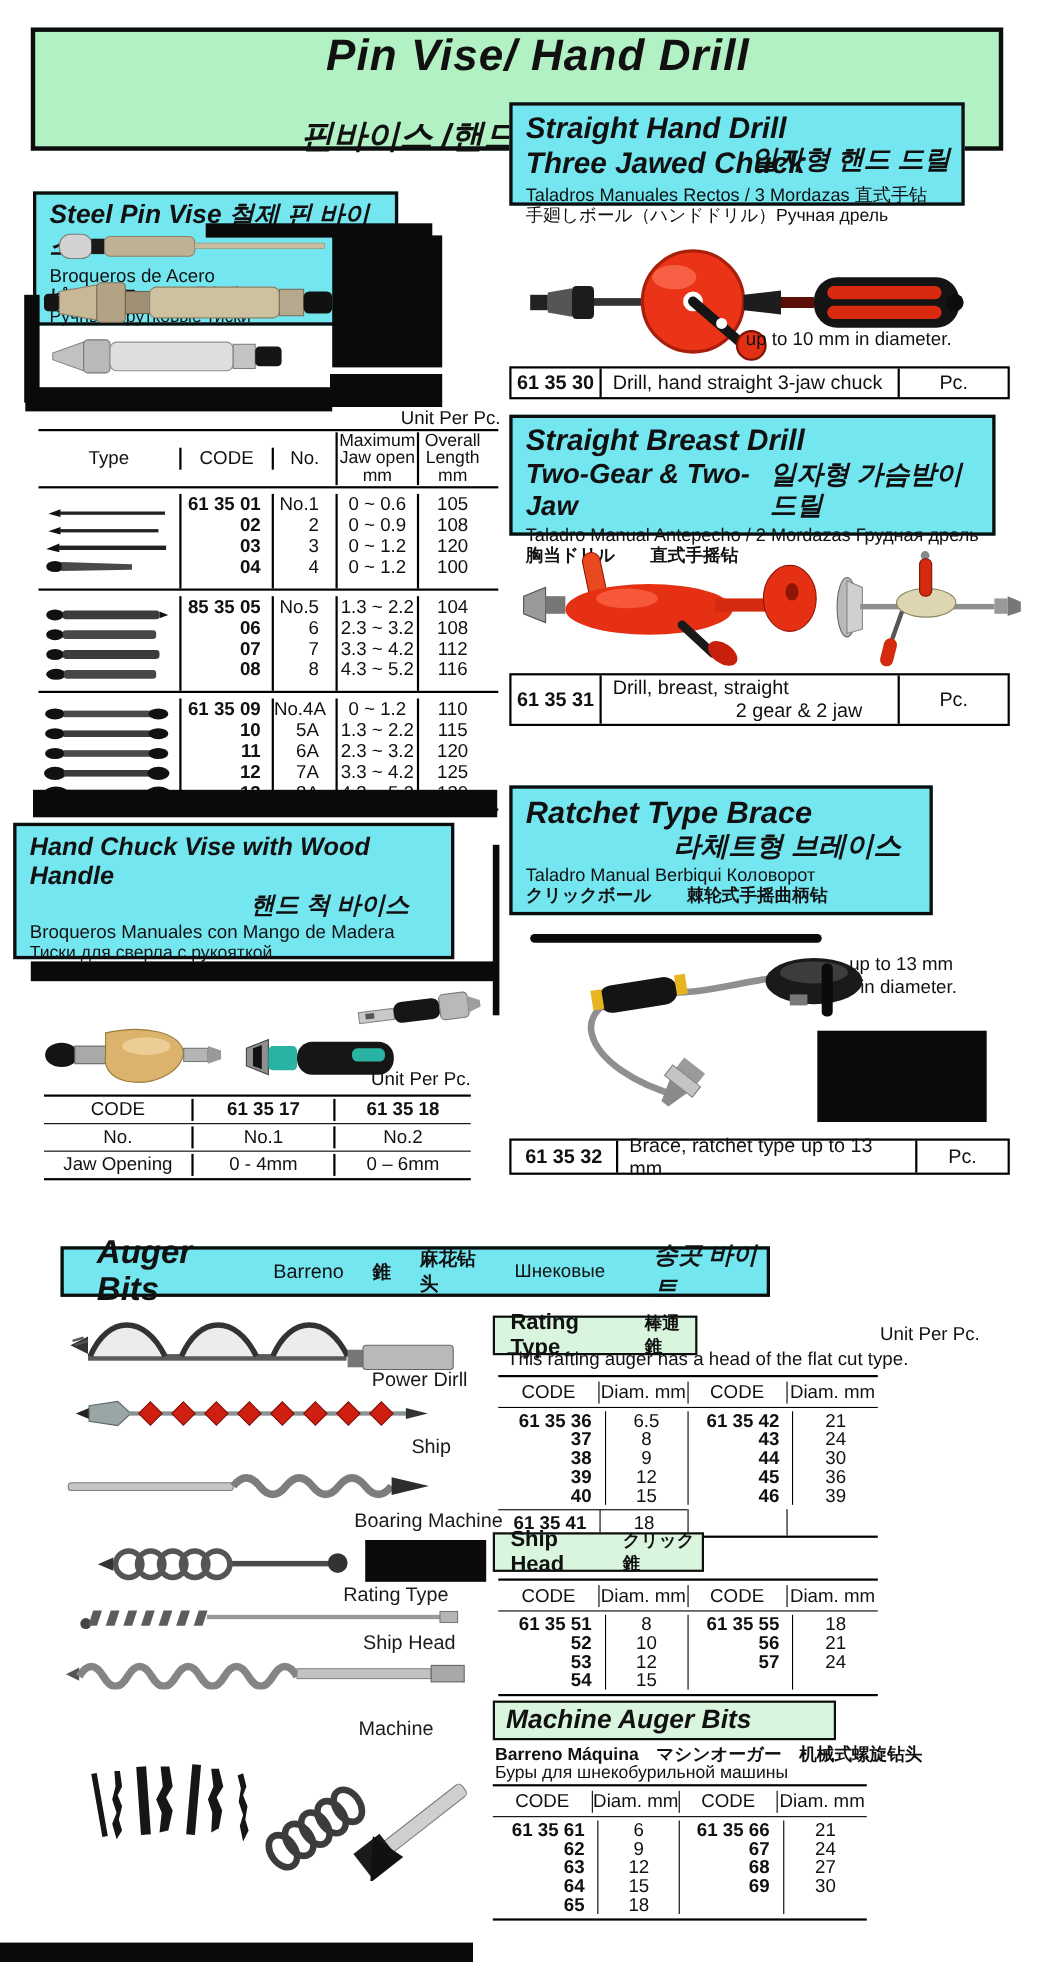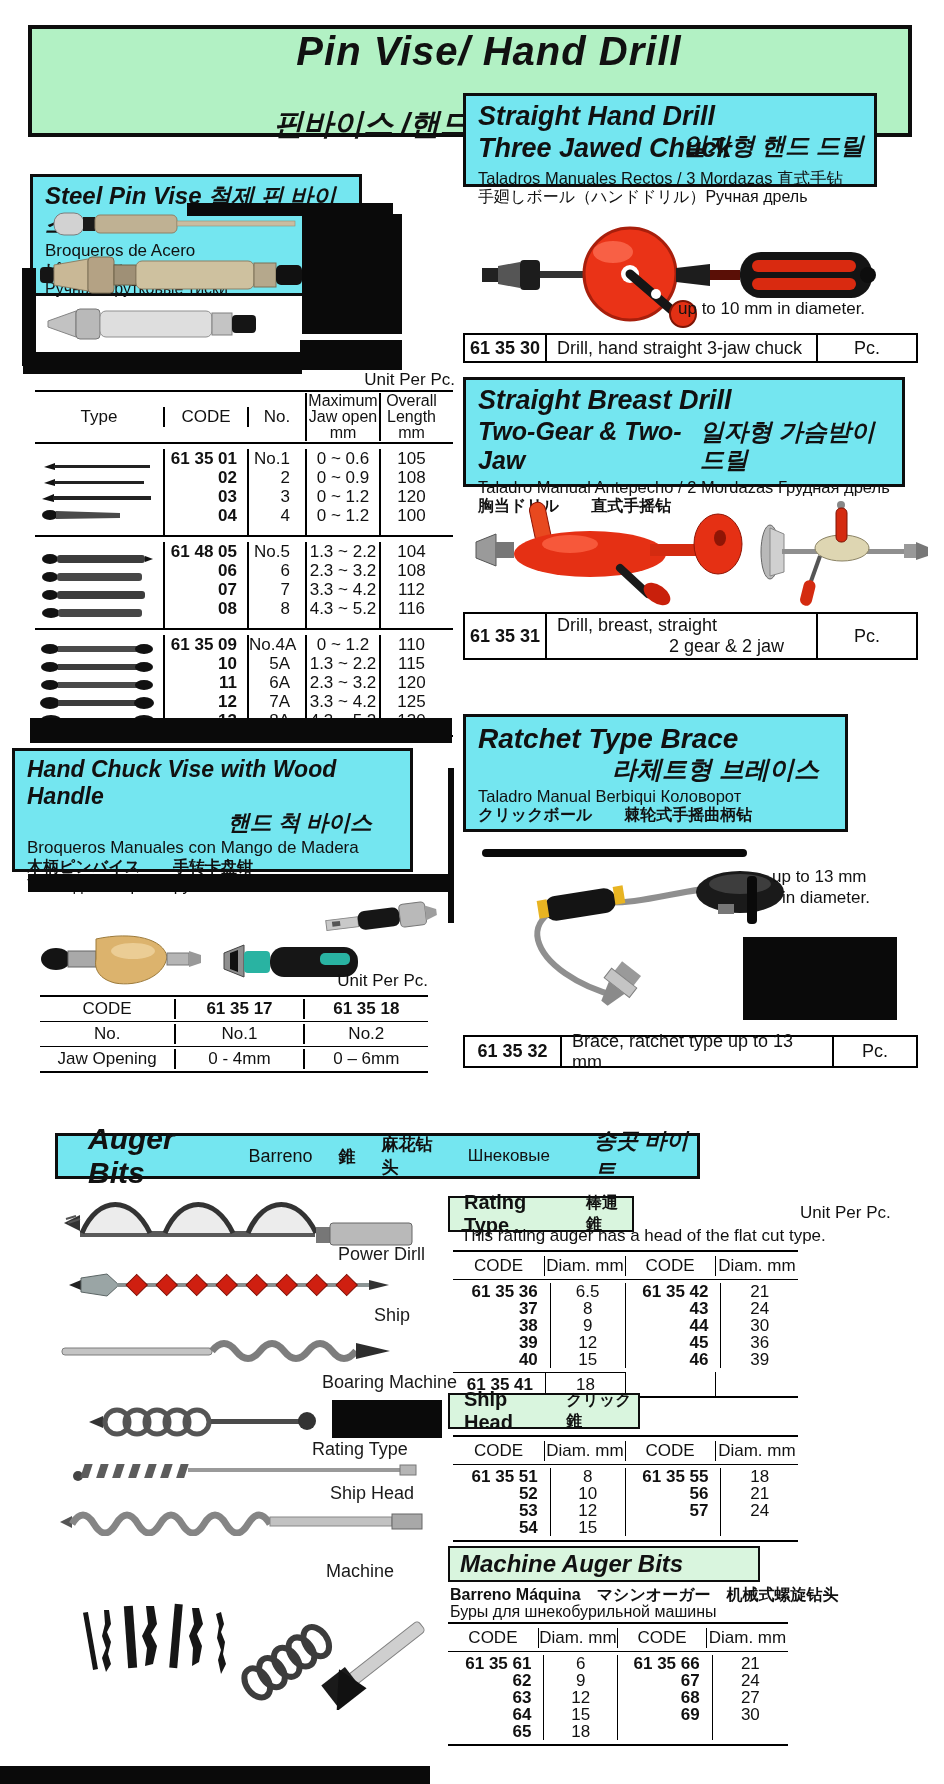--- a/index.html
+++ b/index.html
@@ -183,21 +183,21 @@
             <polygon points="105,7 113,10 105,13" fill="#111"></polygon>
           <ellipse cx="10" cy="28" rx="8" ry="5" fill="#111"></ellipse>
             <rect x="17" y="24" width="85" height="8" rx="3" fill="#474747"></rect>
           <ellipse cx="10" cy="46" rx="8" ry="5" fill="#111"></ellipse>
             <rect x="17" y="42" width="88" height="8" rx="3" fill="#3c3c3c"></rect>
           <ellipse cx="11" cy="64" rx="9" ry="5" fill="#111"></ellipse>
             <rect x="18" y="60" width="84" height="8" rx="3" fill="#474747"></rect>
         </svg>
       </div>
       <div class="cell c-code vline">
-        <div>61 48 05</div>
+        <div>85 35 05</div>
         <div>06</div>
         <div>07</div>
         <div>08</div>
       </div>
       <div class="cell c-no vline">
         <div>No.5</div>
         <div>6</div>
         <div>7</div>
         <div>8</div>
       </div>
@@ -275,21 +275,20 @@
       </div>
     </div>
   </div>
 
   <div class="abs black" style="left:30px;top:718px;width:422px;height:25px;"></div>
 
   <div class="abs cyan-box sec" style="left:12px;top:748px;width:401px;height:124px;">
     <div class="bi" style="font-size:23px;">Hand Chuck Vise with Wood Handle</div>
     <div class="b" style="font-size:22px;font-style:italic;text-align:right;padding-right:28px;">핸드 척 바이스</div>
     <div class="l2">Broqueros Manuales con Mango de Madera</div>
-    <div class="l3 b">木柄ピンバイス　　手转卡盘钳</div>
     <div class="l3">Тиски для сверла с рукояткой</div>
   </div>
 
   <div class="abs black" style="left:28px;top:874px;width:424px;height:18px;"></div>
   <div class="abs black" style="left:448px;top:768px;width:6px;height:155px;"></div>
 
   <svg class="abs" style="left:38px;top:893px;" width="400" height="98" viewBox="0 0 400 98">
     <ellipse cx="18" cy="66" rx="15" ry="11" fill="#141414"></ellipse>
     <rect x="30" y="58" width="28" height="16" fill="#a9a9a9" stroke="#666"></rect>
     <path d="M58,46 C95,38 126,46 129,64 C126,84 99,94 77,90 C61,86 56,76 58,66 Z" fill="#dcb36d" stroke="#9c7a3a"></path>

